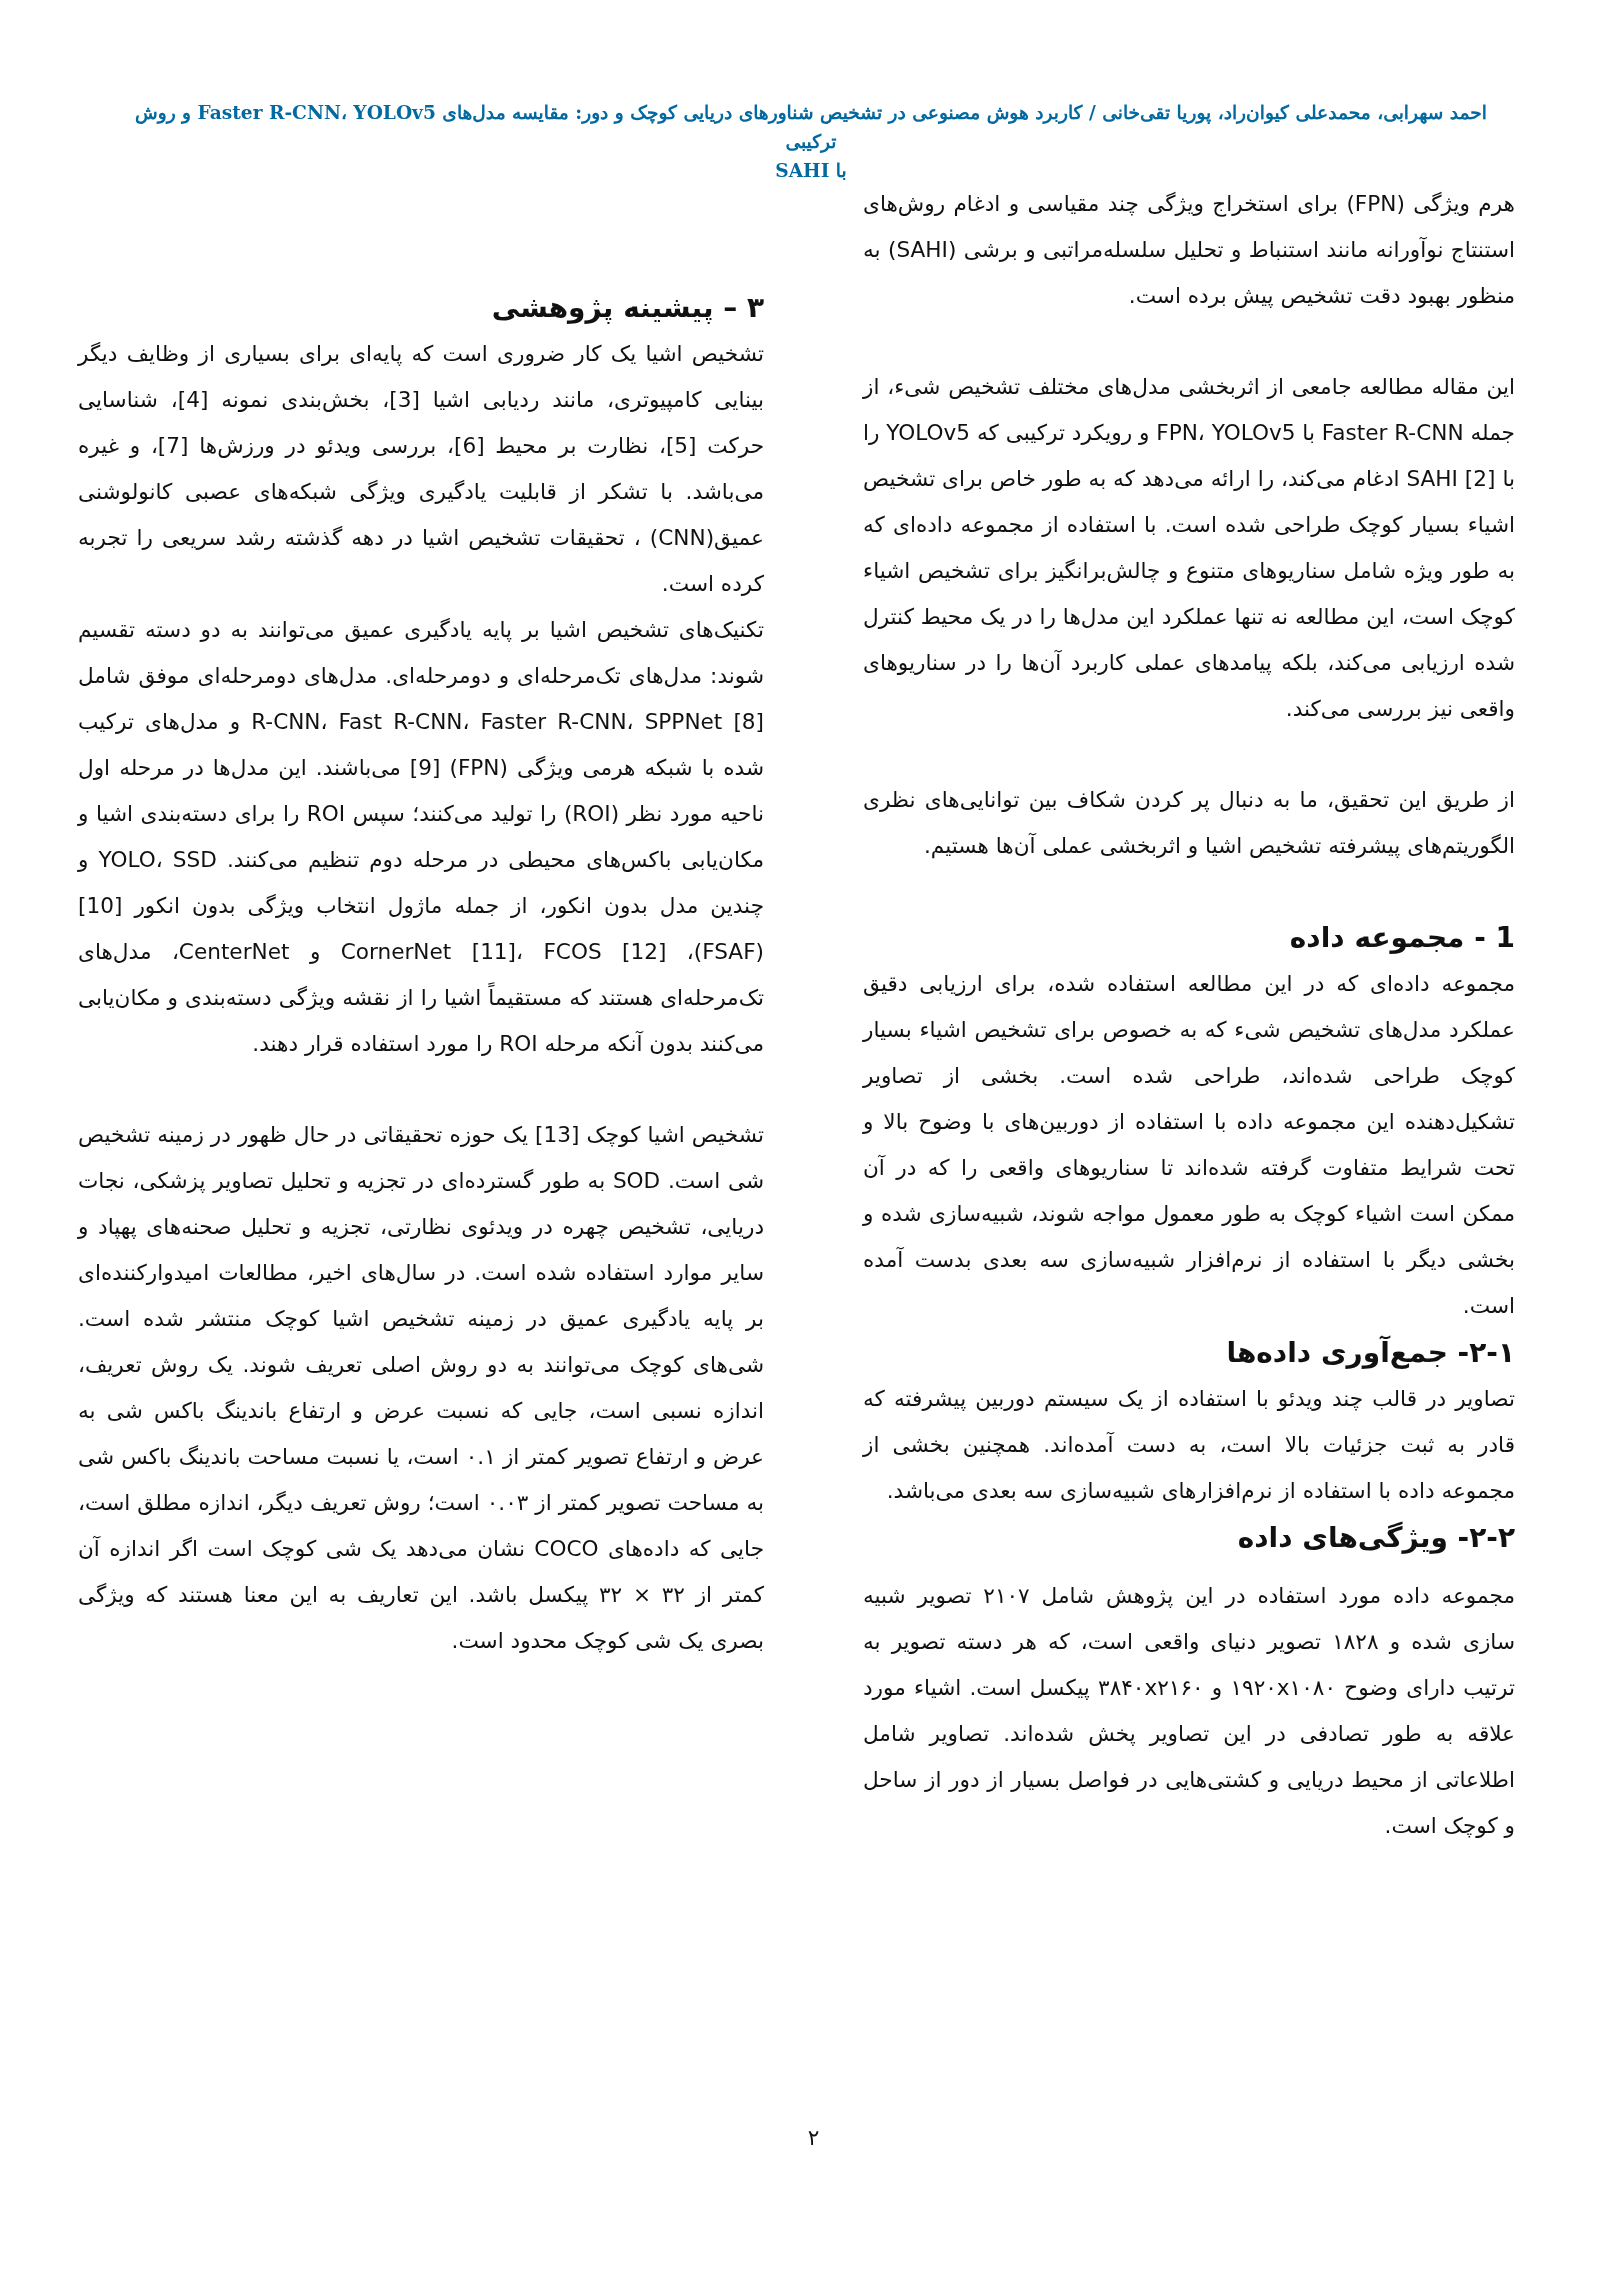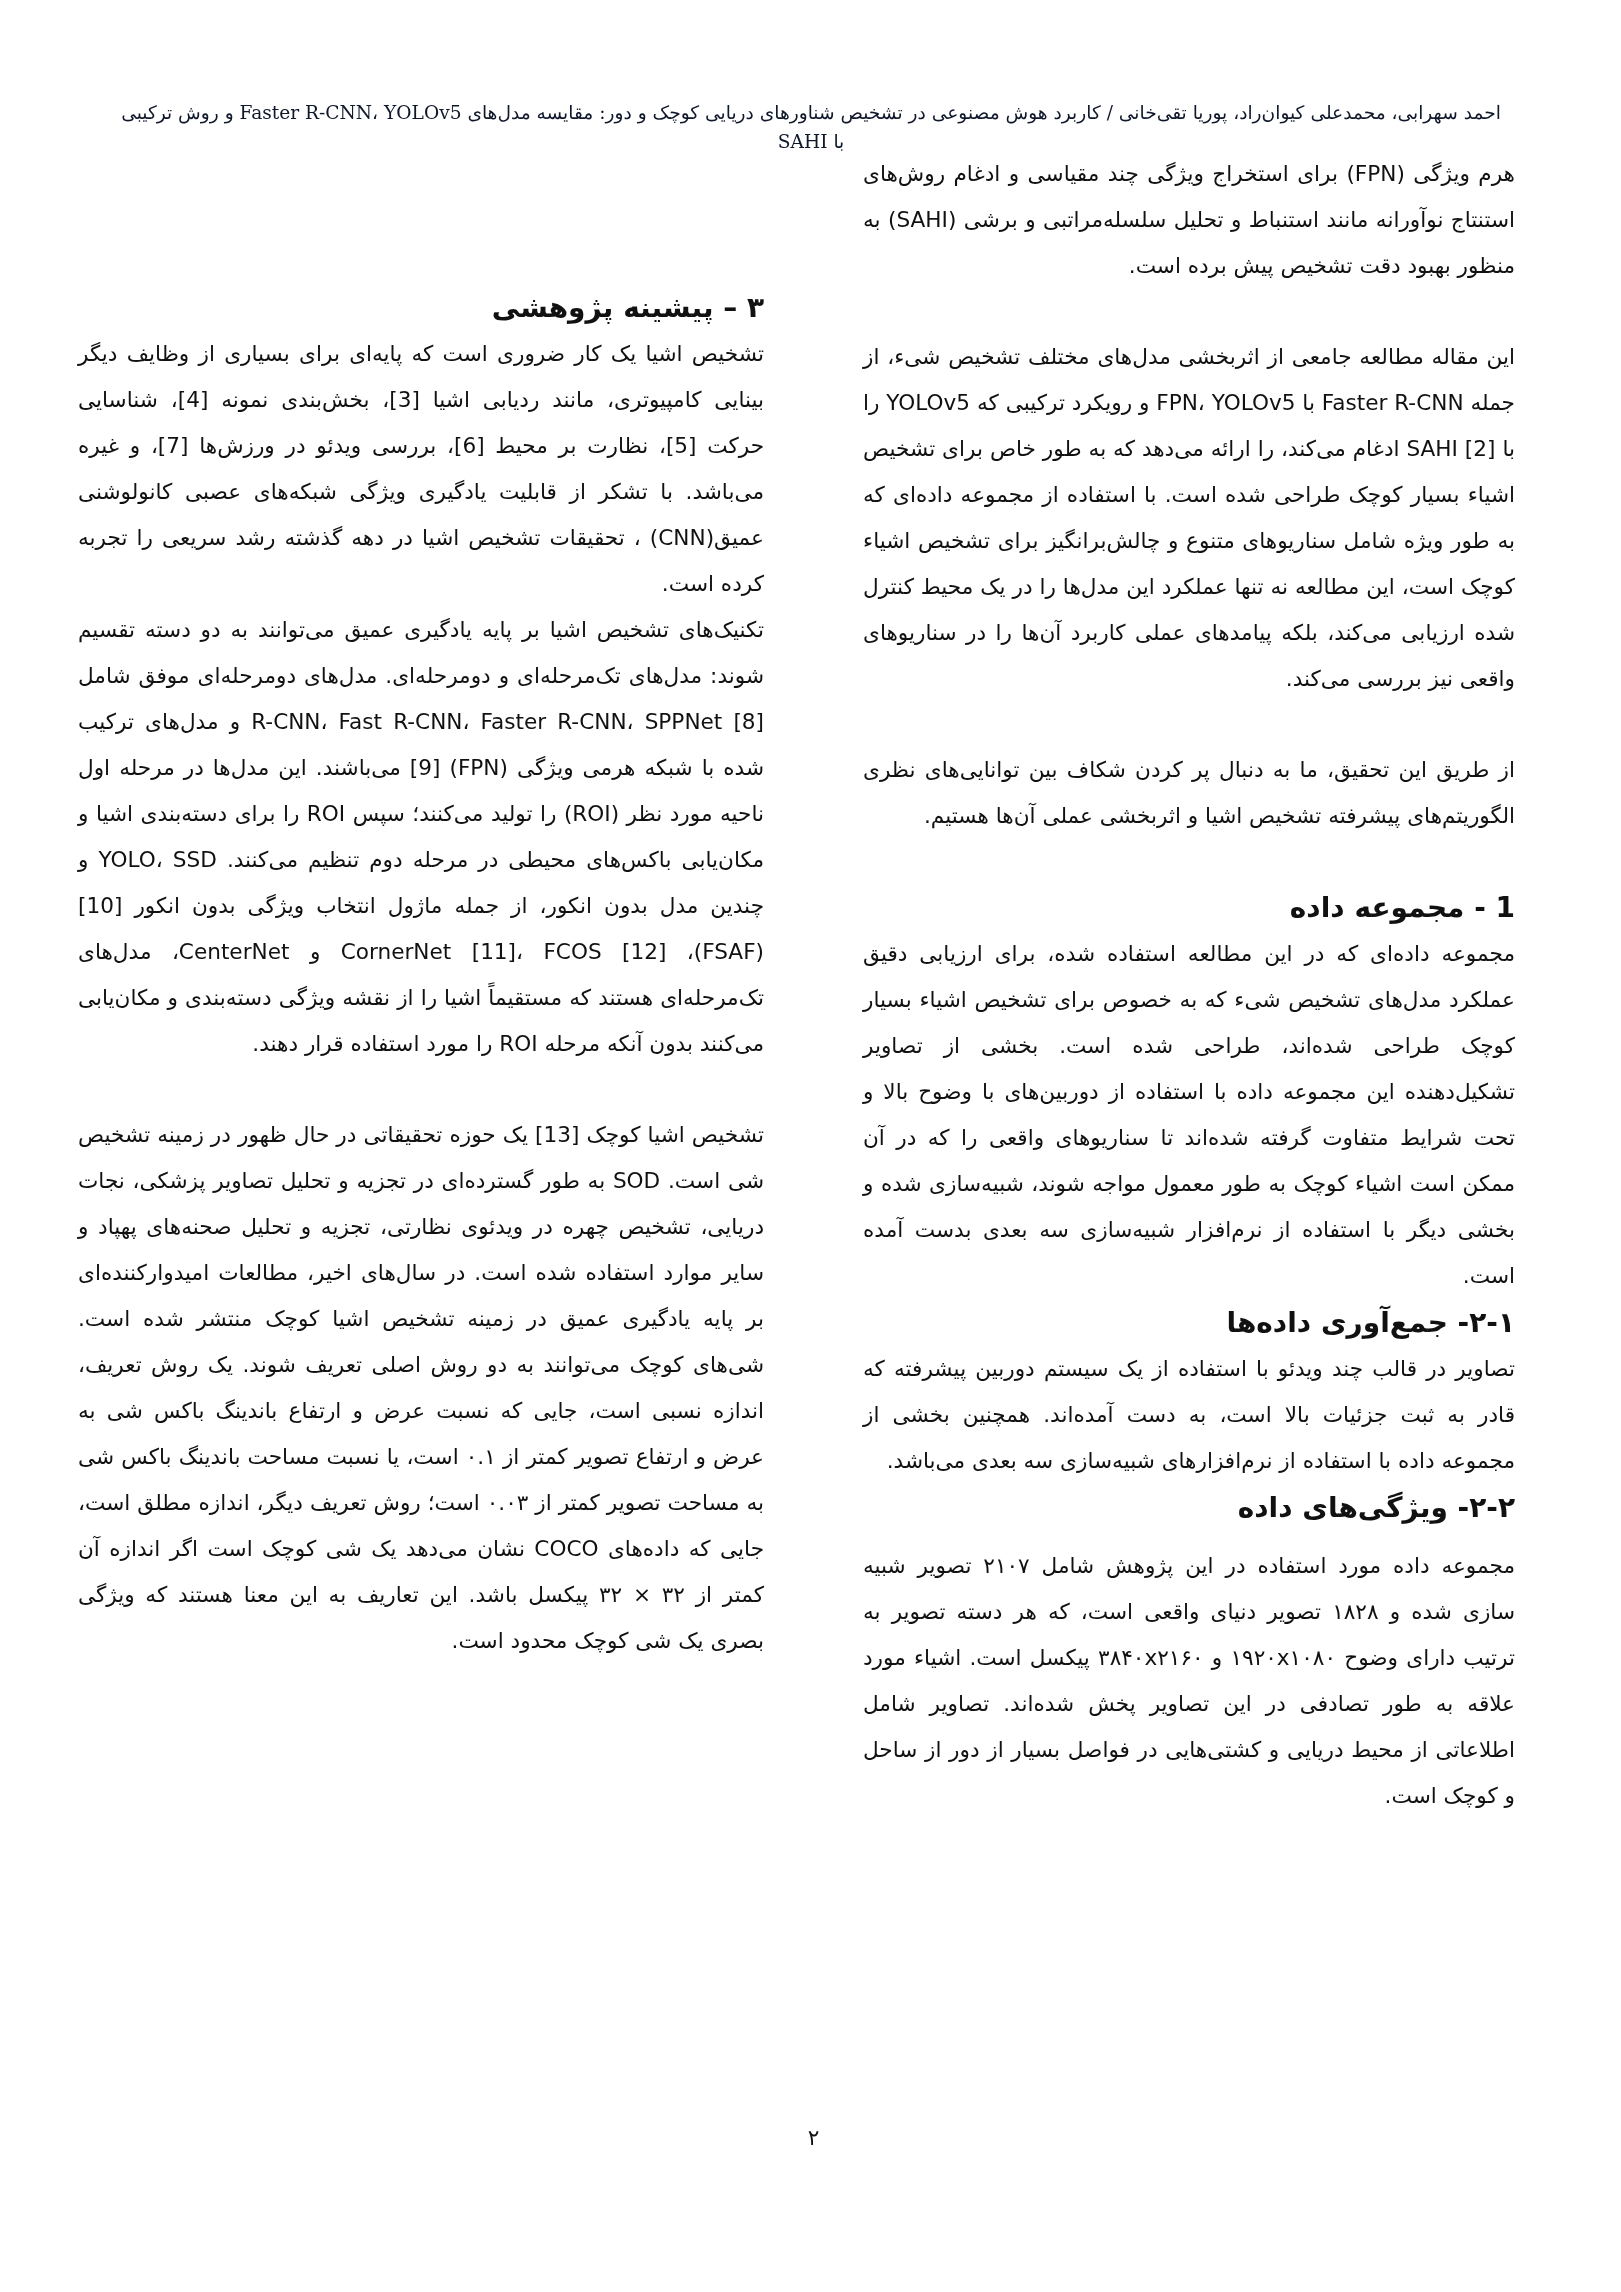--- a/index.html
+++ b/index.html
@@ -1,18 +1,18 @@
 <!DOCTYPE html>
 <html><head>
 <meta charset="utf-8">
 <style>
   html, body { margin: 0; padding: 0; background: #ffffff; }
   body { width: 1621px; height: 2293px; position: relative; overflow: hidden; color: #111; font-family: "DejaVu Sans", sans-serif; }
-  .header { position: absolute; top: 98px; left: 108px; width: 1406px; text-align: center; direction: rtl; font-family: "DejaVu Serif", serif; font-size: 18.6px; line-height: 29px; color: #0f172a; }
-  .col { position: absolute; top: 151px; direction: rtl; text-align: justify; font-size: 21.6px; line-height: 46px; }
+  .header { position: absolute; top: 98px; left: 108px; width: 1406px; text-align: center; direction: rtl; font-family: "DejaVu Serif", serif; font-size: 18.6px; line-height: 29px; color: #0369a1; font-weight: bold; }
+  .col { position: absolute; top: 181px; direction: rtl; text-align: justify; font-size: 21.6px; line-height: 46px; }
   .col.right { left: 863px; width: 652px; }
   .col.left { left: 78px; width: 686px; }
   .col p { margin: 0; }
   .col h3 { margin: 0; font-size: 28px; font-weight: bold; line-height: 47px; }
   .gap { height: 45px; }
   .gap-s { height: 11.8px; }
   .pagenum { position: absolute; top: 2125px; left: 784px; width: 59px; text-align: center; font-family: "DejaVu Serif", serif; font-size: 21.6px; }
 </style>
 </head>
 <body>

